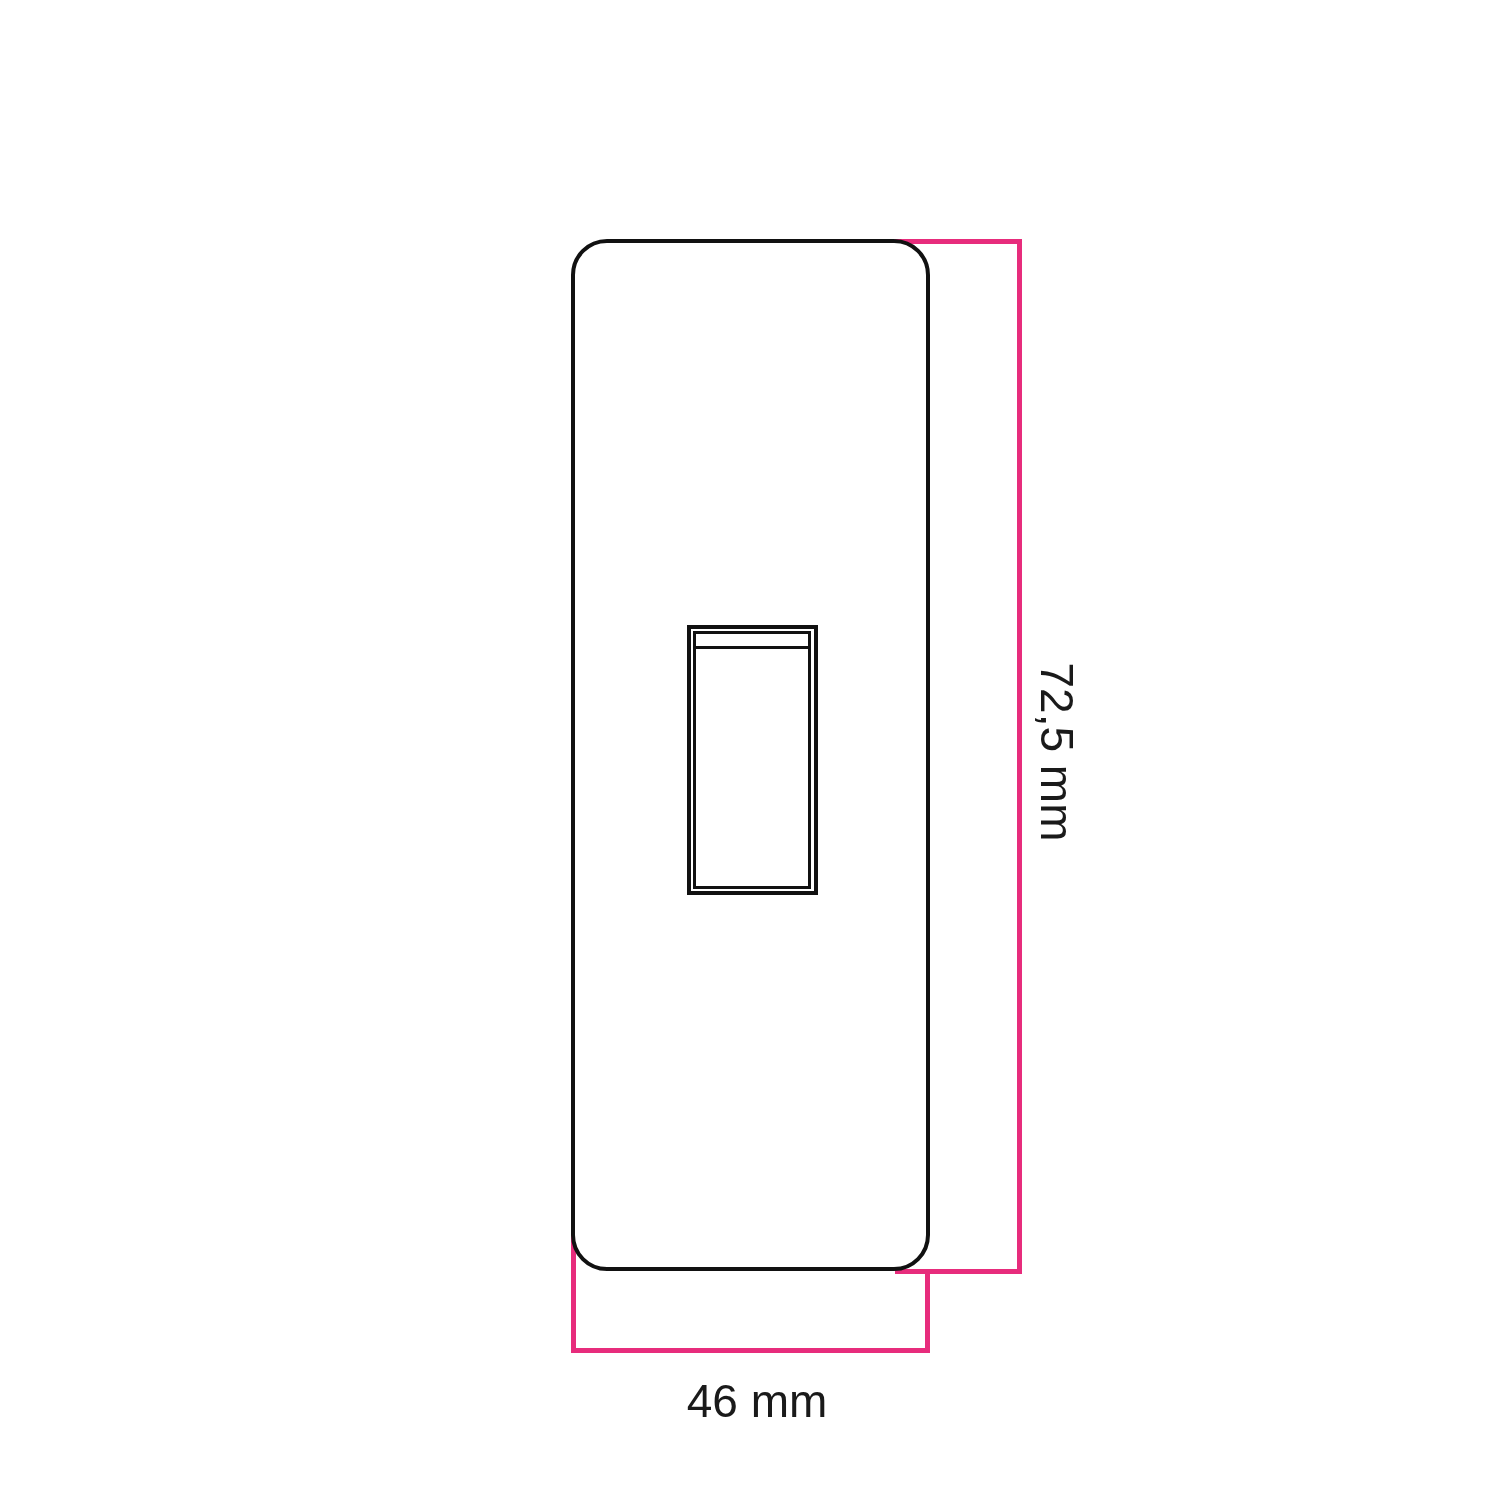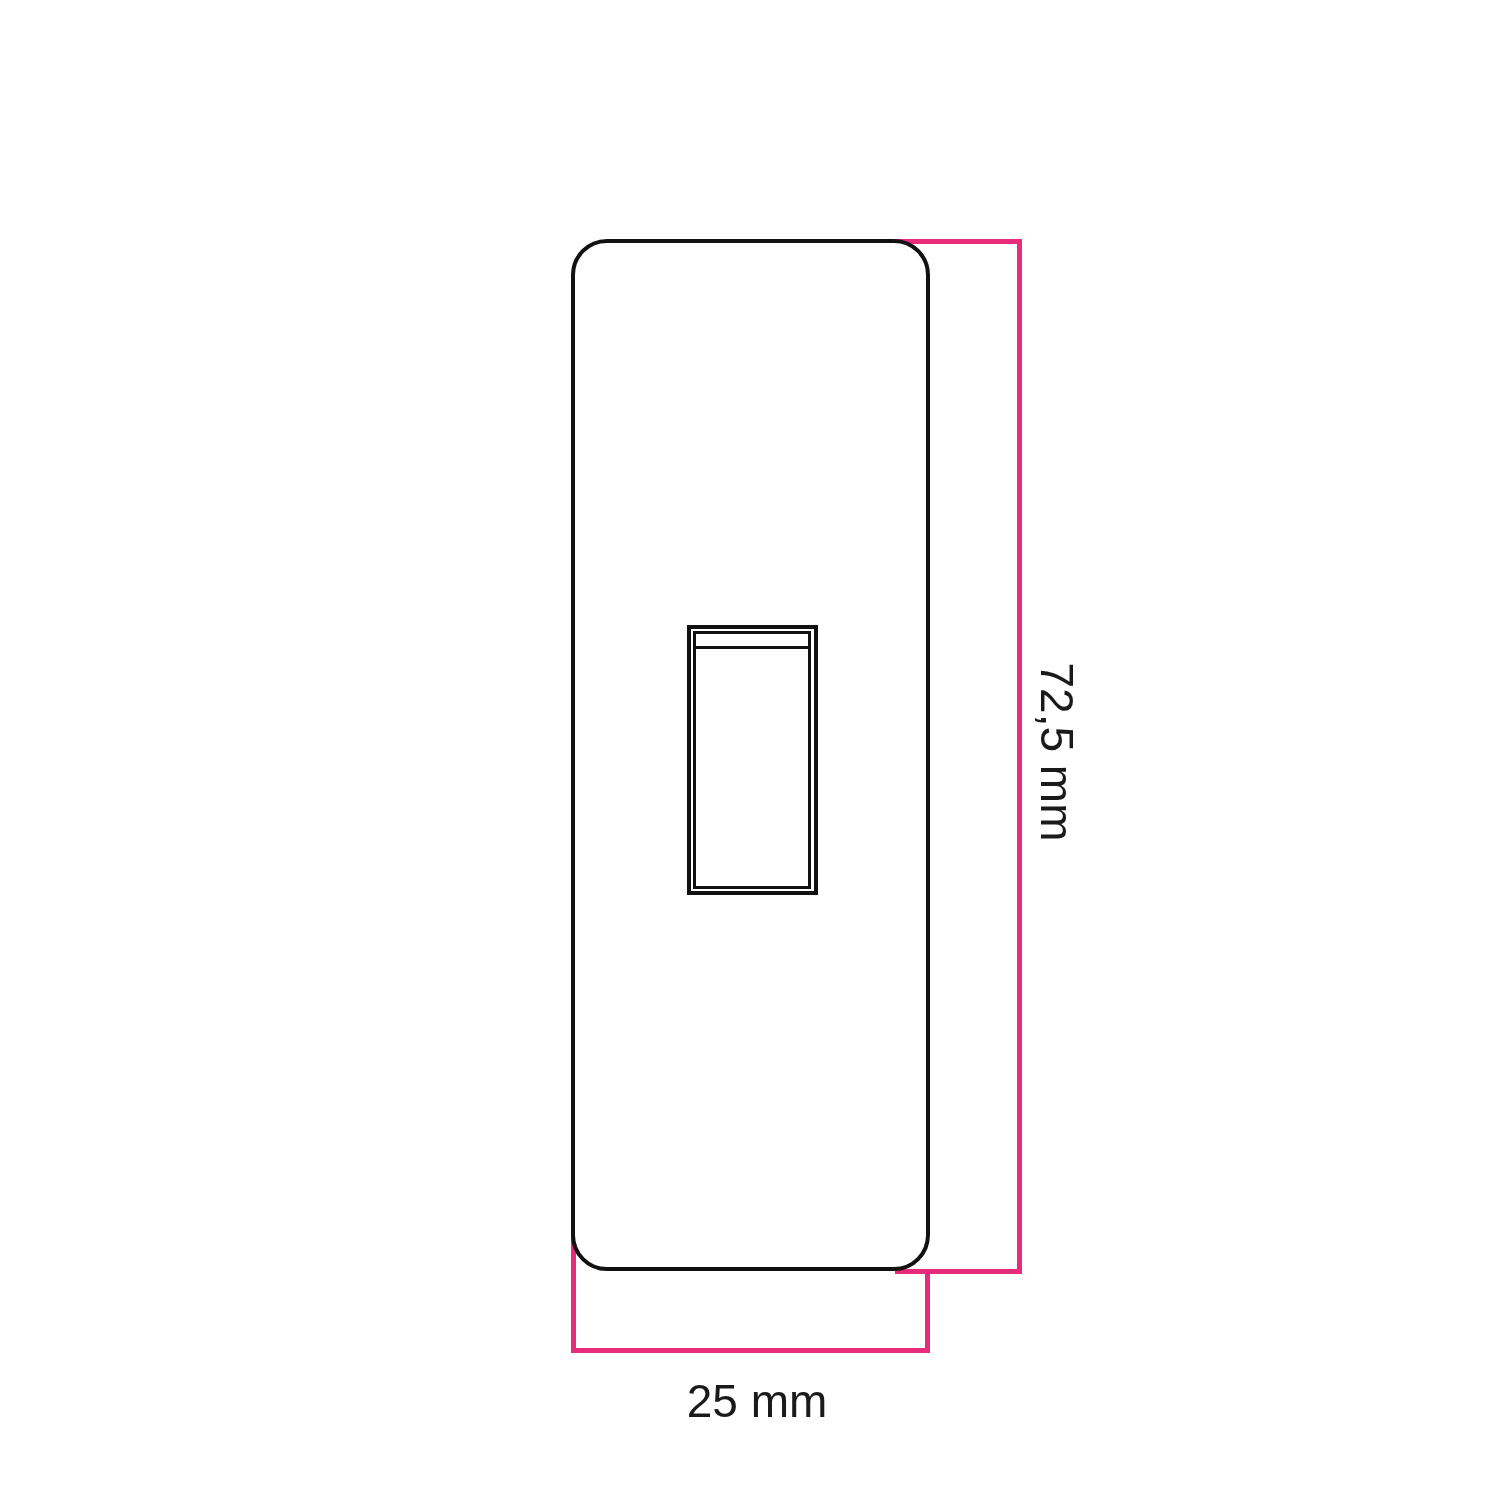--- a/index.html
+++ b/index.html
@@ -75,15 +75,15 @@
   <div class="dim dim-width-right-ext"></div>
   <div class="dim dim-width-line"></div>
 
   <div class="plate"></div>
 
   <div class="sw sw-outer"></div>
   <div class="sw sw-inner"></div>
   <div class="sw-divider"></div>
 
   <div class="label label-height">72,5 mm</div>
-  <div class="label label-width">25 mm</div>
+  <div class="label label-width">46 mm</div>
 
 </div>
 
 </body></html>

